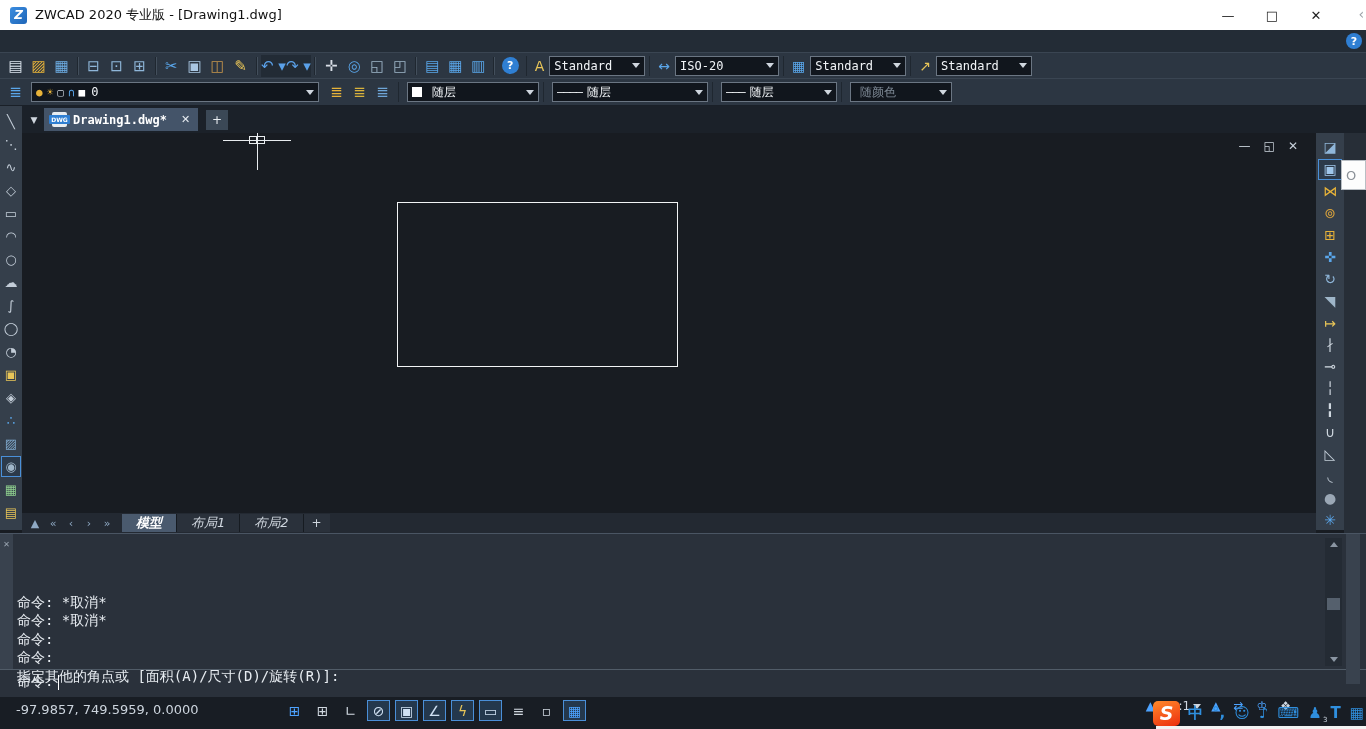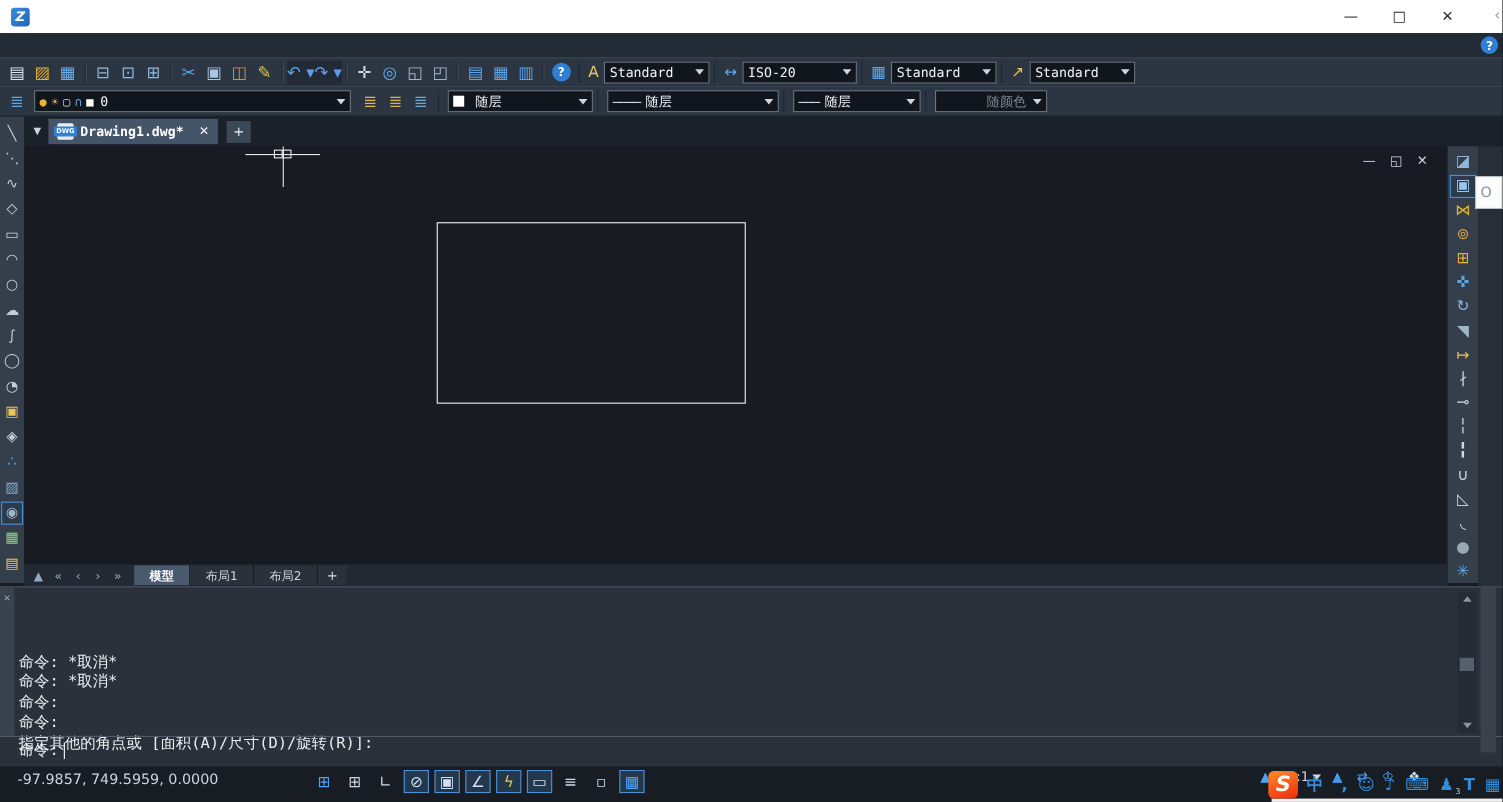--- a/index.html
+++ b/index.html
@@ -26,21 +26,21 @@
   .tbtn { min-width:23px; height:22px; display:flex; align-items:center; justify-content:center; font-size:15px; color:#c9d2dc; cursor:default; }
   .tbtn.sep { min-width:9px; }
   .tbtn.sep::after { content:""; width:1px; height:18px; background:#1f2730; border-right:1px solid #434f5c; }
   .tbtn.round { min-width:17px; height:17px; border-radius:50%; background:#2f7fd3; color:#fff !important; font-size:11px; font-weight:bold; margin:0 3px; }
   .tbtn.inset { background:#222b35; }
   .combo-group { display:flex; align-items:center; margin-left:4px; padding-left:8px; border-left:1px solid #1f2730; }
   .cicon { font-size:14px; margin-right:5px; color:#c9d2dc; }
   .combo { height:20px; background:#11161d; border:1px solid #6b7683; display:flex; align-items:center; padding:0 4px; font-family:"DejaVu Sans Mono","Liberation Mono",monospace; font-size:12px; color:#f2f5f8; position:relative; }
   .combo .cval { flex:1; white-space:nowrap; overflow:hidden; }
   .combo .dd { width:0; height:0; border-left:4px solid transparent; border-right:4px solid transparent; border-top:5px solid #cfd6de; margin-left:6px; }
-  .combo.disabled .cval { color:#7d8894;text-align:right; }
+  .combo.disabled .cval { color:#7d8894; }
   .swatch { display:inline-block; width:10px; height:10px; background:#fff; margin-right:5px; }
   .lglyph { letter-spacing:-1px; margin-right:5px; font-size:12px; }
 
   
   #doctabs { position:absolute; left:22px; top:106px; width:1344px; height:27px; background:#1b2129; display:flex; align-items:center; }
   .tab-menu-btn { width:16px; height:18px; margin-left:4px; color:#cfd6de; font-size:9px; display:flex; align-items:center; justify-content:center; }
   .doc-tab { height:23px; margin-left:2px; background:#445469; display:flex; align-items:center; padding:0 8px; color:#fff; }
   .dwg-icon { width:15px; height:15px; background:#e8edf2; border-radius:2px; margin-right:6px; display:flex; align-items:center; justify-content:center; font-size:6px; font-weight:bold; color:#fff; }
   .dwg-icon span { background:#2f7fd3; padding:1px 2px; border-radius:1px; }
   .doc-tab .tlabel { font-family:"DejaVu Sans Mono","Liberation Mono",monospace; font-size:12px; font-weight:bold; }
@@ -62,21 +62,21 @@
   #drawn-rect { position:absolute; border:1.5px solid #f2f4f6; }
   #crosshair { position:absolute; width:0; height:0; }
   .ch-h { position:absolute; left:-34px; top:0; width:68px; height:1px; background:#e8ecef; }
   .ch-v { position:absolute; left:0; top:-7px; width:1px; height:37px; background:#e8ecef; }
   .ch-b { position:absolute; width:8px; height:8px; border:1px solid #e8ecef; top:-4px; }
   .ch-b1 { left:-8px; } .ch-b2 { left:0; }
 
   
   #layouttabs { position:absolute; left:22px; top:513px; width:1294px; height:20px; background:#232932; display:flex; align-items:center; }
   .lt-nav { width:18px; height:18px; display:flex; align-items:center; justify-content:center; color:#8fa9c4; font-size:11px; }
-  .lt-tab { height:18px; padding:0 14px; display:flex; align-items:center; font-size:11px; color:#cfd6de; background:#2a313b; border-right:1px solid #161b21; }
+  .lt-tab { height:18px; padding:0 14px; display:flex; align-items:center; font-size:13px; color:#cfd6de; background:#2a313b; border-right:1px solid #161b21;font-style:italic; }
   .lt-tab.active { background:#4a5a6e; color:#fff; font-weight:bold; }
   .lt-new { width:26px; height:18px; background:#2a313b; color:#cfd6de; display:flex; align-items:center; justify-content:center; font-size:12px; }
 
   
   #cmdwin { position:absolute; left:0; top:533px; width:1366px; height:164px; background:#2a313b; border-top:1px solid #4a5563; font-family:"DejaVu Sans Mono","Liberation Mono",monospace; }
   .cmd-grip { position:absolute; left:0; top:0; width:13px; height:136px; background:#39424e; color:#9aa5b1; font-size:10px; text-align:center; padding-top:4px; }
   .cmd-history { position:absolute; left:17px; top:3px; right:40px; height:130px; color:#e8edf2; font-size:14px; line-height:18.5px; white-space:pre; }
   .cmd-sep { position:absolute; left:0; right:0; top:135px; height:1px; background:#515c68; }
   .cmd-prompt { position:absolute; left:17px; top:139px; color:#e8edf2; font-size:14px; display:flex; align-items:center; }
   .cmd-cursor { display:inline-block; width:1px; height:15px; background:#fff; margin-left:5px; }
@@ -103,20 +103,21 @@
   .s-logo { width:27px; height:25px; border-radius:5px; background:linear-gradient(160deg,#ff8a2a,#ec2d0e); color:#fff; font-size:19px; font-weight:bold; font-style:italic; display:flex; align-items:center; justify-content:center; }
   .ime-item { color:#2f8fde; font-size:15px; font-weight:bold; position:relative; }
   .ime-badge { position:absolute; right:-6px; bottom:-2px; font-size:7px; color:#cfd8e2; font-weight:normal; }
   .white-strip { position:absolute; right:0; bottom:0; width:210px; height:3px; background:#f2f2f2; z-index:25; }
 </style>
 </head>
 <body>
 
 <div id="titlebar">
   <div class="app-logo">Z</div>
+  <div class="app-title">ZWCAD 2020 专业版 - [Drawing1.dwg]</div>
   <div class="win-controls">
 
   <div class="win-btn">—</div>
       <div class="win-btn">□</div>
       <div class="win-btn">✕</div>
     </div>
   <div class="edge-chevron">‹</div>
 </div>
 
 <div id="menubar">

